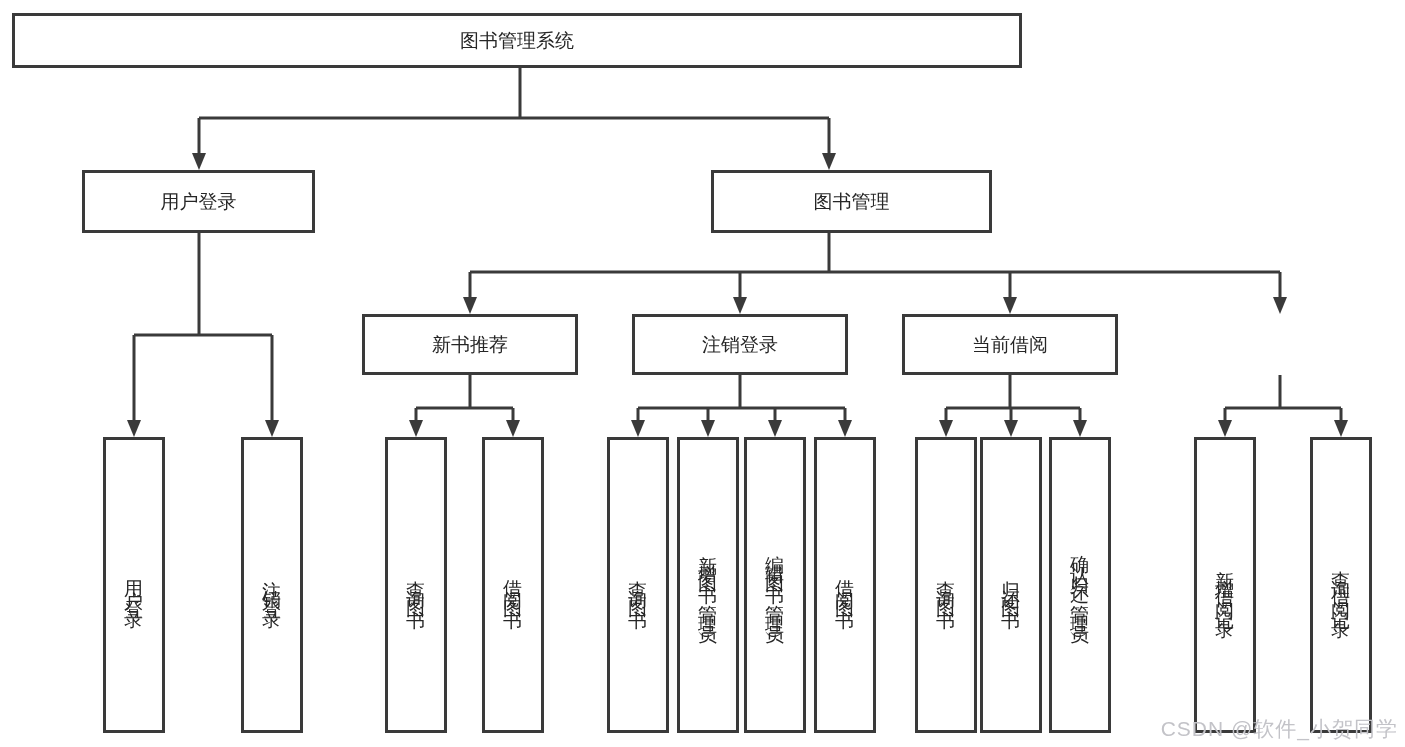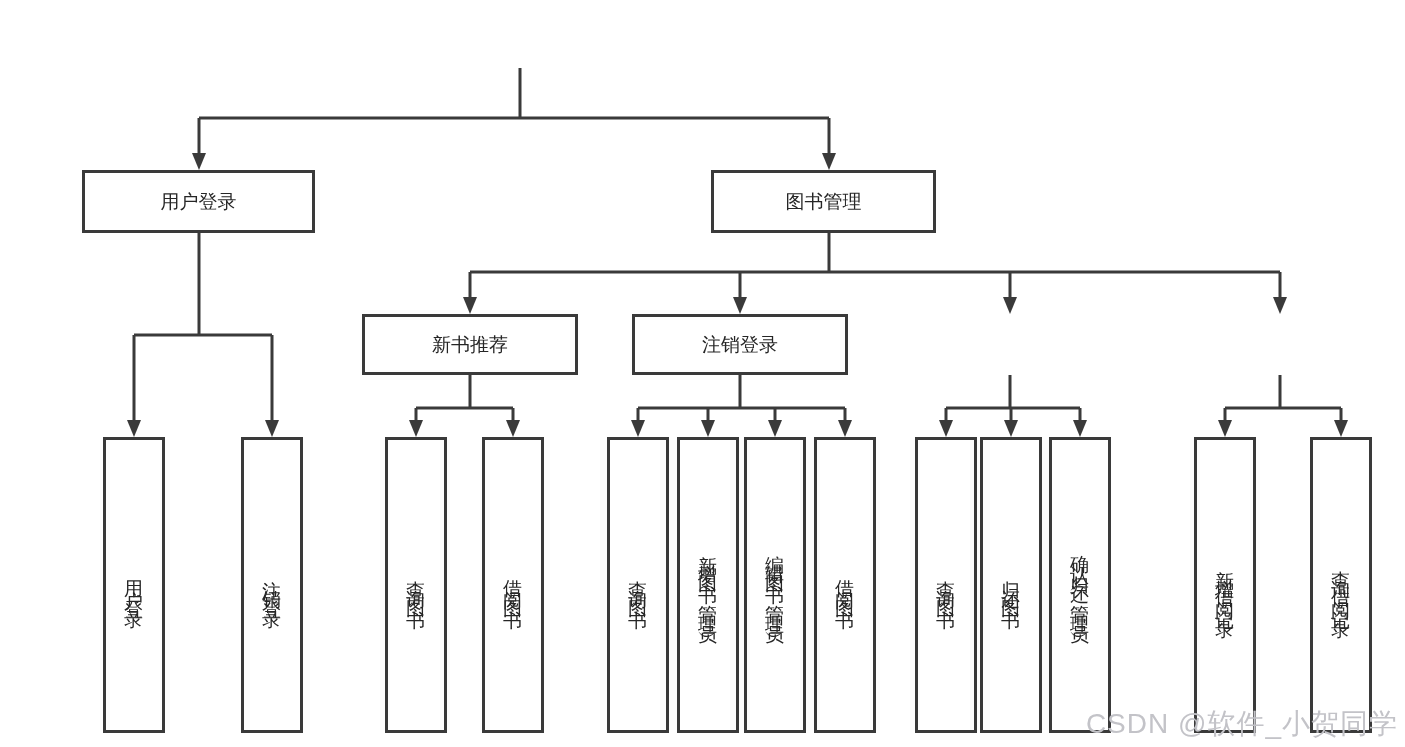--- a/index.html
+++ b/index.html
@@ -40,42 +40,42 @@
     color: var(--text);
     display: flex;
     align-items: center;
     justify-content: center;
     font-size: 19px;
   }
 
   .node-root   { left: 12px;  top: 13px;  width: 1010px; height: 55px; }
   .node-l1     { top: 170px; height: 63px; }
   .node-l1.a   { left: 82px;  width: 233px; }
-  .node-l1.b   { left: 711px; width: 225px; }
+  .node-l1.b   { left: 711px; width: 281px; }
   .node-l2     { top: 314px; width: 216px; height: 61px; }
   .node-l2.c0  { left: 362px; }
   .node-l2.c1  { left: 632px; }
   .node-l2.c2  { left: 902px; }
   .node-l2.c3  { left: 1172px; }
 
   .leaf { top: 437px; width: 62px; height: 296px; }
   .leaf .v-text {
     writing-mode: vertical-rl;
     text-orientation: mixed;
     line-height: 1;
     letter-spacing: 10px;
     font-size: 19px;
     white-space: nowrap;
   }
 
   .watermark {
     position: absolute;
     right: 7px;
     bottom: 4px;
-    font-size: 28px;
+    font-size: 21px;
     color: var(--watermark);
     letter-spacing: 1px;
     z-index: 5;
   }
 </style>
 </head>
 <body>
 
 <div class="canvas">
 
@@ -122,26 +122,28 @@
       <polygon points="1073,420 1087,420 1080,437"></polygon>
     </g>
 
     <g>
       <path d="M1280 375 V408 M1225 408 H1341 M1225 408 V421 M1341 408 V421"></path>
       <polygon points="1218,420 1232,420 1225,437"></polygon>
       <polygon points="1334,420 1348,420 1341,437"></polygon>
     </g>
   </svg>
 
+  <div class="node node-root">图书管理系统</div>
 
   <div class="node node-l1 a">用户登录</div>
   <div class="node node-l1 b">图书管理</div>
 
   <div class="node node-l2 c0">新书推荐</div>
   <div class="node node-l2 c1">注销登录</div>
+  <div class="node node-l2 c2">当前借阅</div>
 
   <div class="node leaf" style="left:103px">
     <span class="v-text">用户登录</span>
   </div>
   <div class="node leaf" style="left:241px">
     <span class="v-text">注销登录</span>
   </div>
 
   <div class="node leaf" style="left:385px">
     <span class="v-text">查询图书</span>

